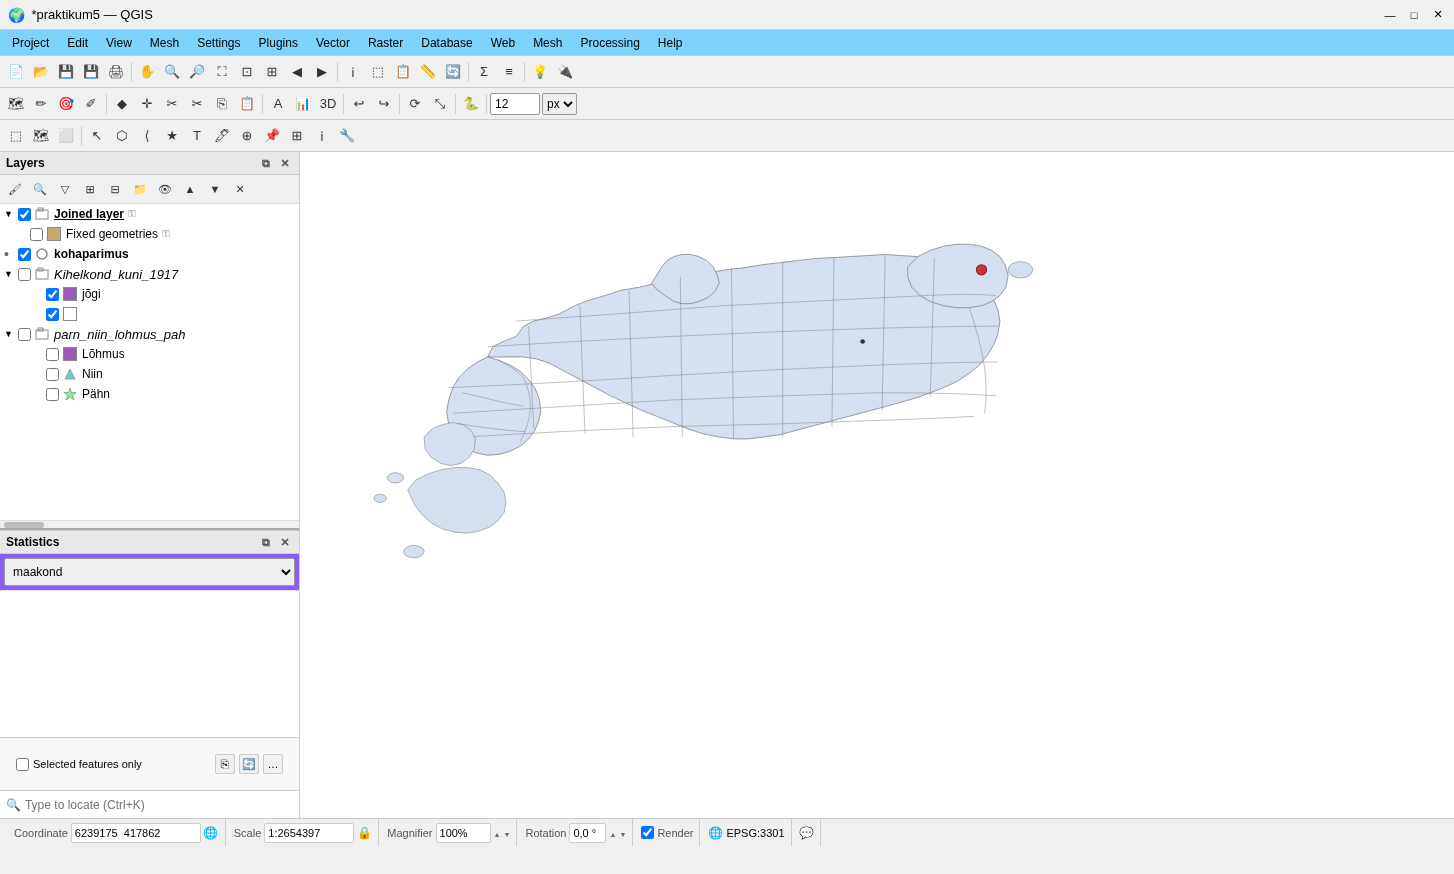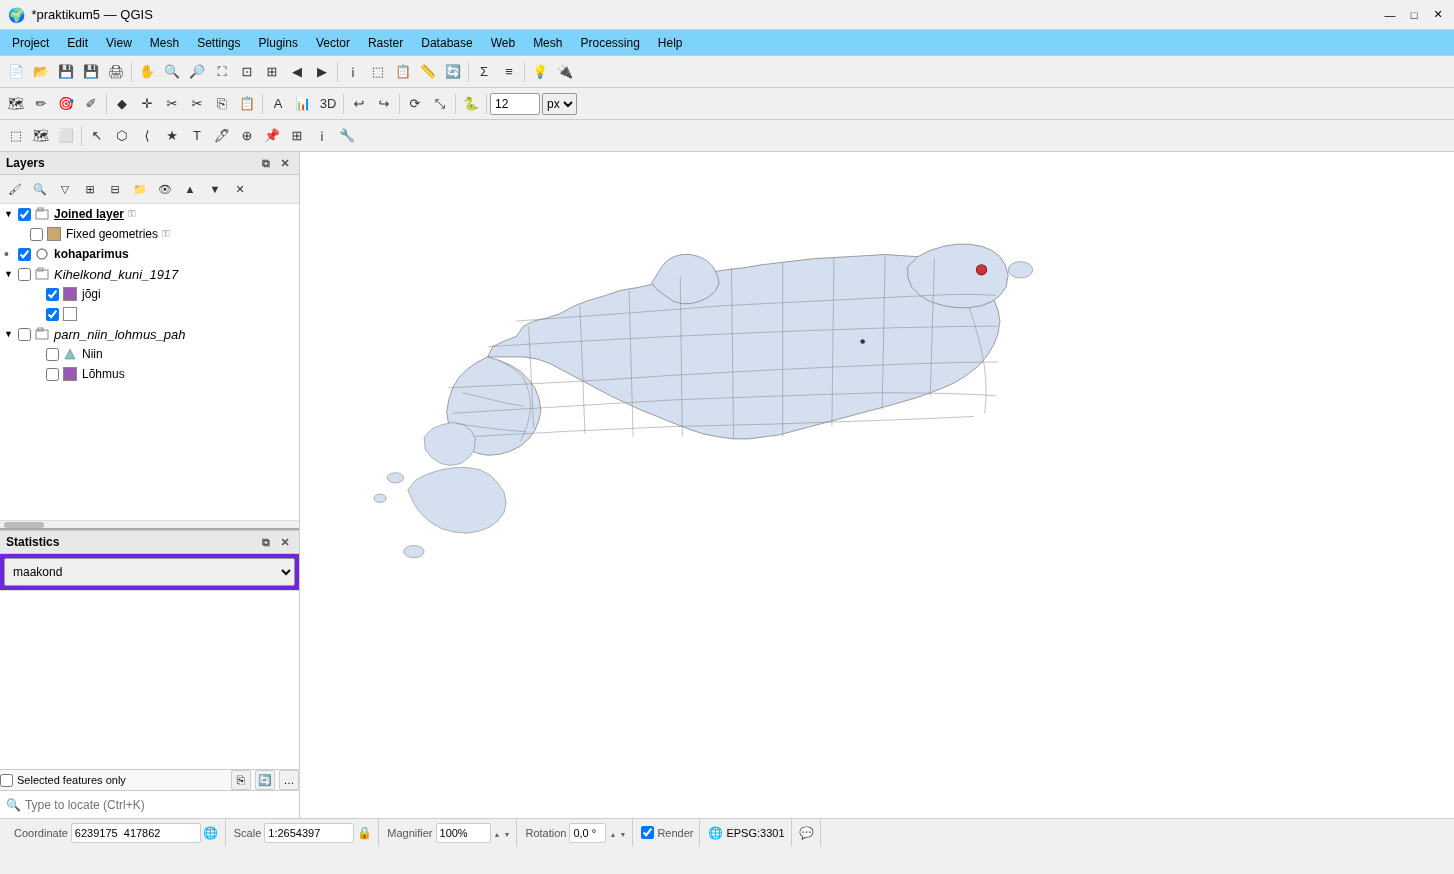--- a/index.html
+++ b/index.html
@@ -68,21 +68,21 @@
       display: flex;
       height: calc(874px - 30px - 26px - 32px - 32px - 32px - 32px);
     }
 
     
     .left-panel {
       width: 300px;
       display: flex;
       flex-direction: column;
       border-right: 1px solid #ccc;
-      background: #6d28d9;
+      background: #8b5cf6;
     }
 
     
     .layers-panel {
       flex: 1;
       display: flex;
       flex-direction: column;
       border-bottom: 2px solid #aaa;
       min-height: 0;
     }
@@ -176,21 +176,21 @@
       background: #e8e8e8;
       border-bottom: 1px solid #ccc;
       padding: 3px 0;
     }
     .stats-col-stat { flex: 1; padding: 0 8px; font-weight: bold; border-right: 1px solid #ccc; }
     .stats-col-val { flex: 1; padding: 0 8px; font-weight: bold; }
 
     .stats-body { flex: 1; overflow-y: auto; background: white; }
 
     .stats-footer {
-      padding: 0;
+      padding: 16px;
       border-top: 1px solid #ccc;
       display: flex;
       align-items: center;
       gap: 4px;
       background: #f8f8f8;
     }
     .stats-footer-text { font-size: 11px; }
 
     
     .map-area {
@@ -454,36 +454,46 @@
                 <rect x="3" y="1" width="5" height="3" fill="none" stroke="#888" stroke-width="1"></rect>
               </svg>
           </div>
           <span class="layer-name-italic">parn_niin_lohmus_pah</span>
         </div>
 
         <div class="layer-item layer-indent-2">
           <span style="width:12px;margin-right:2px;"></span>
           <input type="checkbox" class="layer-checkbox" style="">
           <div class="layer-icon">
+            <div style="width:14px;height:14px;background:#9b59b6;border:1px solid #888;"></div>
+          </div>
+          <span class="layer-name">Lõhmus</span>
+        </div>
+
+        <div class="layer-item layer-indent-2">
+          <span style="width:12px;margin-right:2px;"></span>
+          <input type="checkbox" class="layer-checkbox" style="">
+          <div class="layer-icon">
             <svg width="14" height="14">
                 <polygon points="7,2 12,12 2,12" fill="#7ec8c8" stroke="#666" stroke-width="0.5"></polygon>
               </svg>
           </div>
           <span class="layer-name">Niin</span>
         </div>
 
         <div class="layer-item layer-indent-2">
           <span style="width:12px;margin-right:2px;"></span>
           <input type="checkbox" class="layer-checkbox" style="">
           <div class="layer-icon">
-            <div style="width:14px;height:14px;background:#9b59b6;border:1px solid #888;"></div>
-          </div>
-          <span class="layer-name">Lõhmus</span>
-        </div>
-
+            <svg width="14" height="14" viewBox="0 0 14 14">
+              <polygon points="7,1 8.5,5.5 13,5.5 9.5,8.5 11,13 7,10 3,13 4.5,8.5 1,5.5 5.5,5.5" fill="#90ee90" stroke="#666" stroke-width="0.5"></polygon>
+            </svg>
+          </div>
+          <span class="layer-name">Pähn</span>
+        </div>
 
         <div style="height:4px;"></div>
       </div>
 
       <div style="height:8px;background:#f0f0f0;border-top:1px solid #ddd;display:flex;align-items:center;">
         <div style="width:40px;height:6px;background:#bbb;border-radius:3px;margin:0 4px;"></div>
       </div>
     </div>
 
     <div class="stats-panel">

